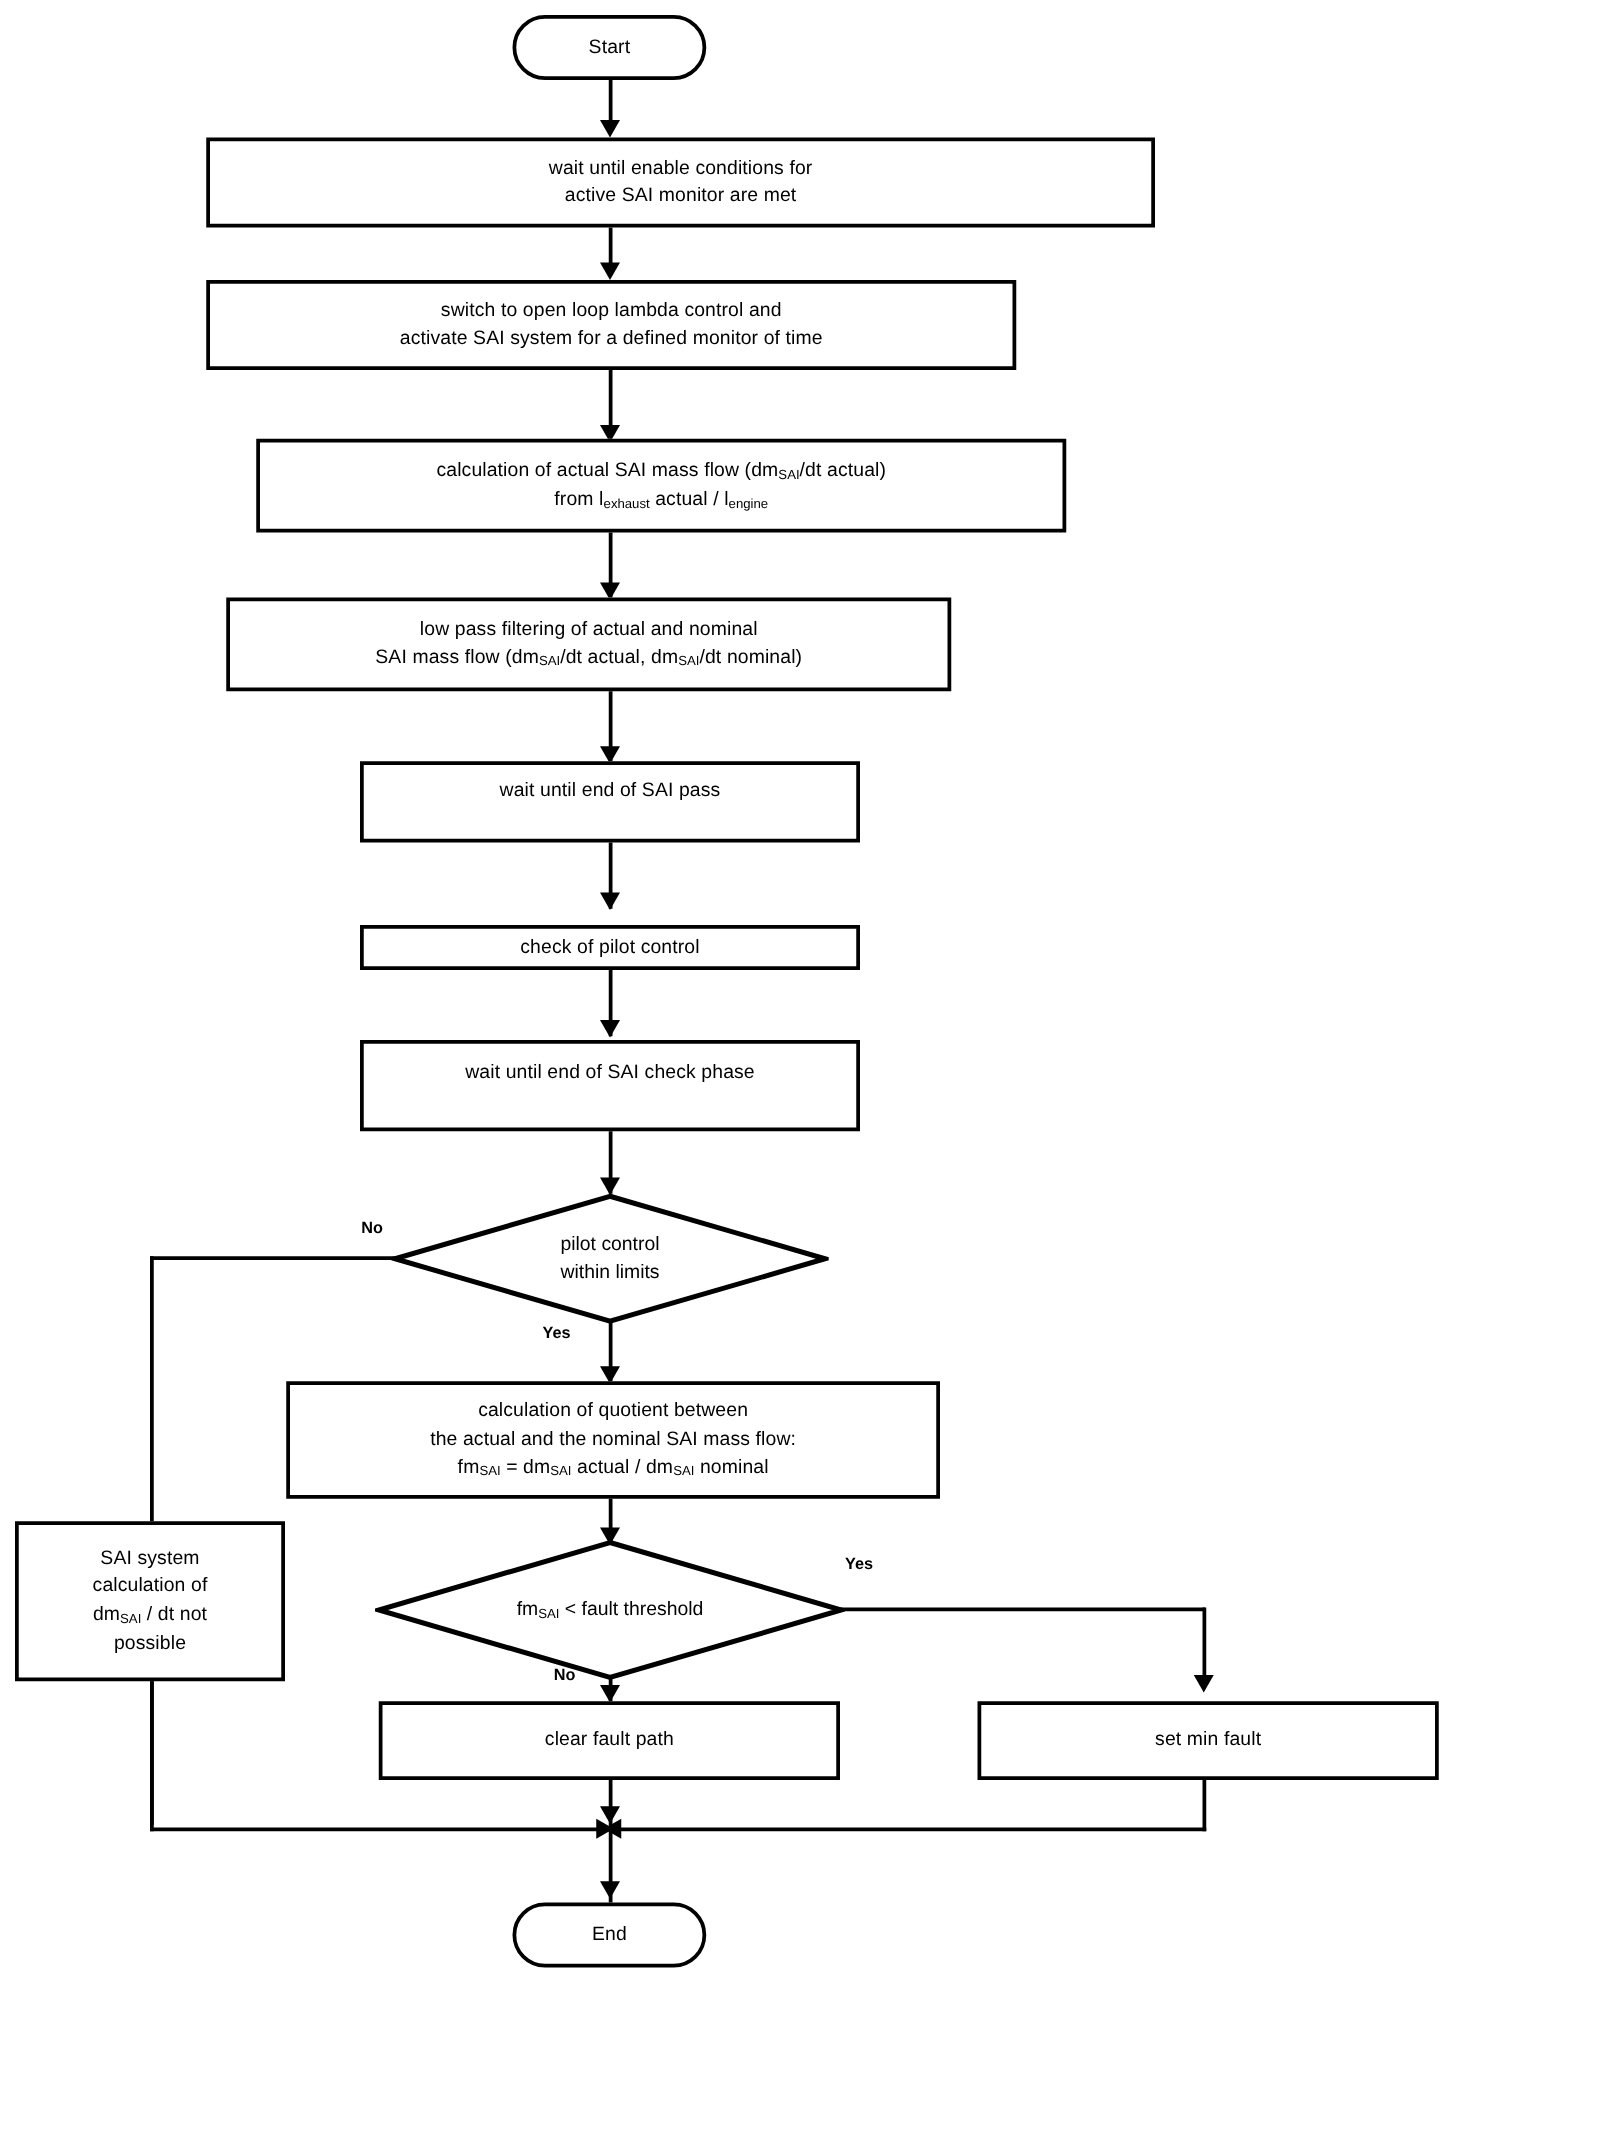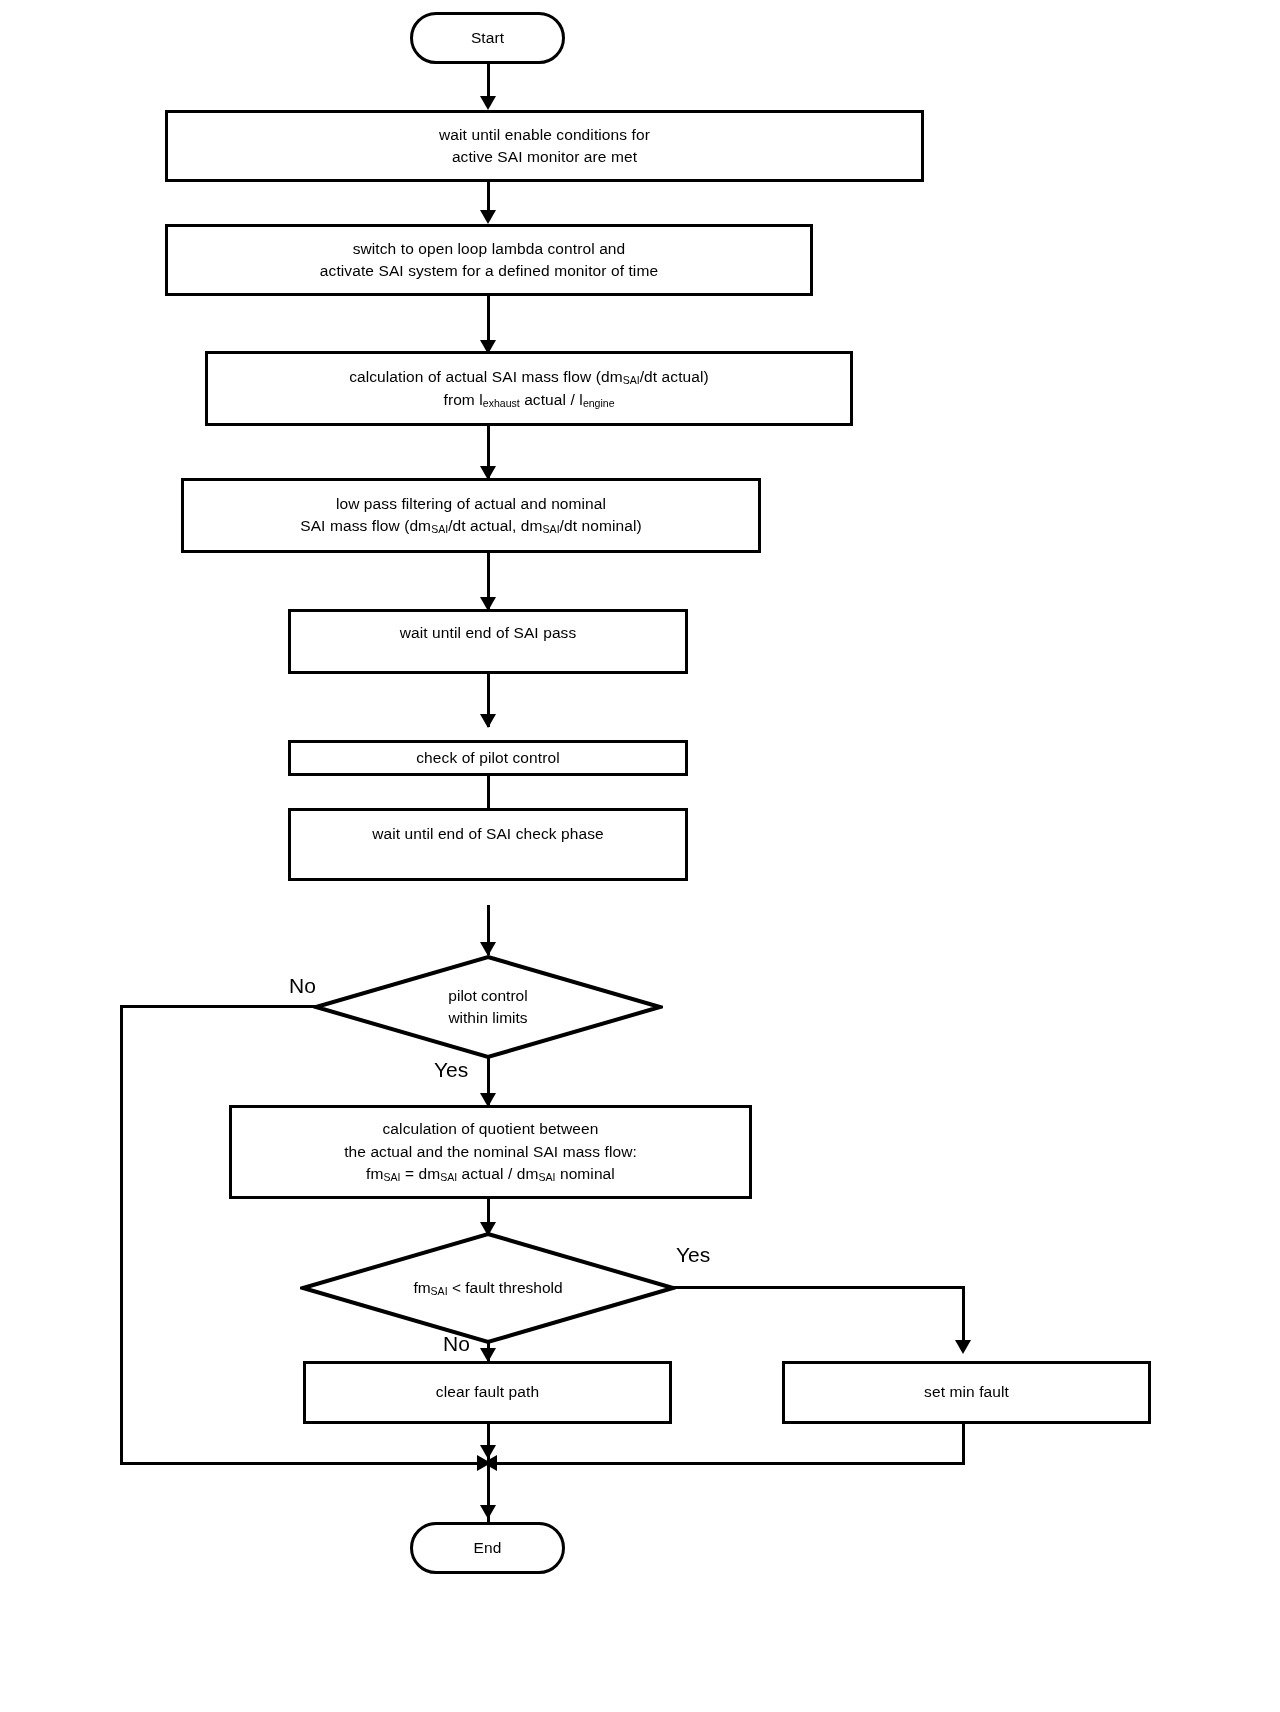--- a/index.html
+++ b/index.html
@@ -76,22 +76,23 @@
   .arrow-right {
     position: absolute;
     width: 0; height: 0;
     border-top: 8px solid transparent;
     border-bottom: 8px solid transparent;
     border-left: 14px solid #000000;
   }
   
   .elabel {
     position: absolute;
-    font-size: 21px;
+    font-size: 13px;
     white-space: nowrap;
+    font-weight: bold;
   }
   sub { font-size: 0.68em; vertical-align: -0.22em; letter-spacing: 0; }
 </style>
 </head>
 <body>
 
 <div id="canvas">
 
   <div class="node terminator" style="left:410px; top:12px; width:155px; height:52px;">
     <span class="txt">Start</span>
@@ -140,21 +141,21 @@
   </div>
   <div class="ln vl" style="left:487px; top:674px; height:53px;"></div>
   <div class="arrow-down" style="left:480px; top:714px;"></div>
 
   <div class="node" style="left:288px; top:740px; width:400px; height:36px;">
     <span class="txt">check of pilot control</span>
   </div>
   <div class="ln vl" style="left:487px; top:776px; height:53px;"></div>
   <div class="arrow-down" style="left:480px; top:816px;"></div>
 
-  <div class="node" style="left:288px; top:808px; width:400px; height:73px;">
+  <div class="node" style="left:288px; top:832px; width:400px; height:73px;">
     <span class="txt" style="position:relative; top:-10px;">wait until end of SAI check phase</span>
   </div>
   <div class="ln vl" style="left:487px; top:905px; height:50px;"></div>
   <div class="arrow-down" style="left:480px; top:942px;"></div>
 
   <div class="diamond" style="left:313px; top:954px; width:350px; height:106px;">
     <svg width="350" height="106" viewBox="0 0 350 106">
       <polygon points="175,3 347,53 175,103 3,53" fill="#ffffff" stroke="#000000" stroke-width="4"></polygon>
     </svg>
     <div class="dlabel">
@@ -176,20 +177,28 @@
   <div class="node" style="left:229px; top:1105px; width:523px; height:94px;">
     <span class="txt">
       <span>calculation of quotient between</span><br>
       <span>the actual and the nominal SAI mass flow:</span><br>
       <span>fm</span><sub>SAI</sub><span> = dm</span><sub>SAI</sub><span> actual / dm</span><sub>SAI</sub><span> nominal</span>
     </span>
   </div>
   <div class="ln vl" style="left:487px; top:1199px; height:35px;"></div>
   <div class="arrow-down" style="left:480px; top:1222px;"></div>
 
+  <div class="node" style="left:12px; top:1217px; width:216px; height:128px;">
+    <span class="txt">
+      <span>SAI system</span><br>
+      <span>calculation of</span><br>
+      <span>dm</span><sub>SAI</sub><span> / dt not</span><br>
+      <span>possible</span>
+    </span>
+  </div>
 
   <div class="diamond" style="left:300px; top:1231px; width:376px; height:114px;">
     <svg width="376" height="114" viewBox="0 0 376 114">
       <polygon points="188,3 373,57 188,111 3,57" fill="#ffffff" stroke="#000000" stroke-width="4"></polygon>
     </svg>
     <div class="dlabel">
       <span>
         <span>fm</span><sub>SAI</sub><span> &lt; fault threshold</span>
       </span>
     </div>

